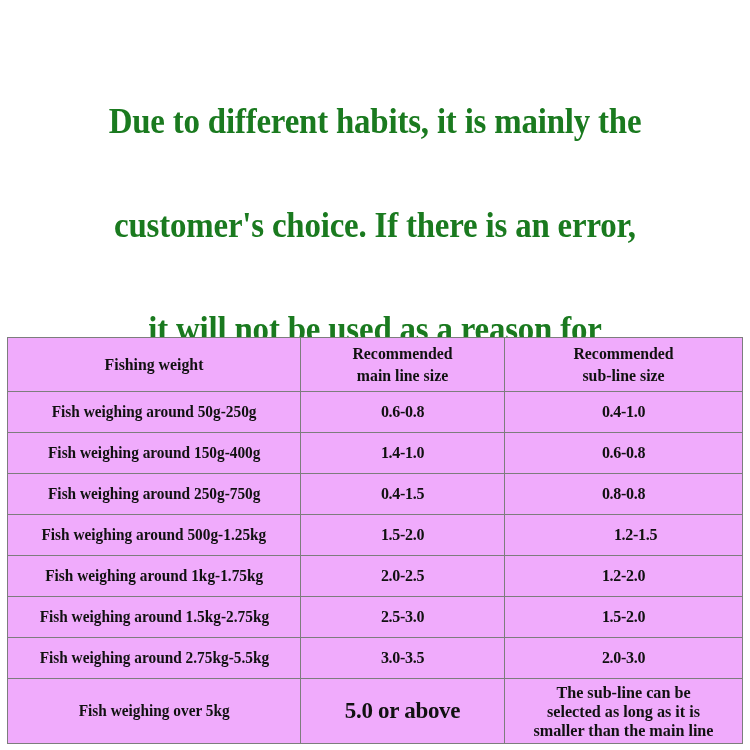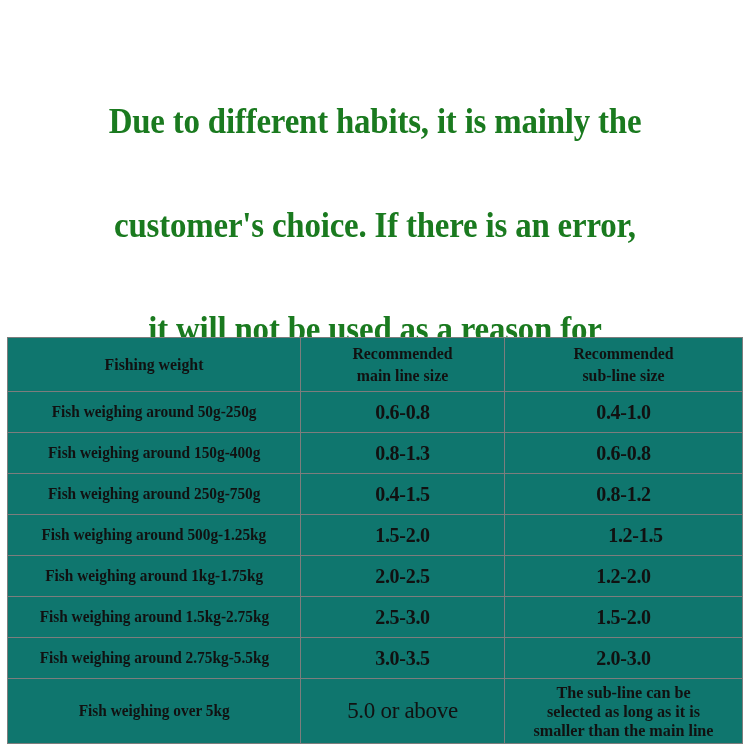--- a/index.html
+++ b/index.html
@@ -37,21 +37,21 @@
   }
 
   
   #size-table {
     position: absolute;
     left: 7px;
     top: 337px;
     width: 736px;
     border-collapse: collapse;
     table-layout: fixed;
-    background: #0f766e;
+    background: #f0abfc;
   }
   #size-table td {
     border: 1px solid #7d7d7d;
     text-align: center;
     vertical-align: middle;
     color: #111111;
     padding: 2px 4px;
   }
   col.c-weight { width: 293px; }
   col.c-main   { width: 204px; }
@@ -77,21 +77,21 @@
     font-size: 16.5px;
     font-weight: bold;
     line-height: 20px;
   }
   td.cell-weight span {
     display: inline-block;
     transform: scaleX(0.93);
     transform-origin: center;
   }
   td.cell-main, td.cell-sub {
-    font-size: 20px;
+    font-size: 16px;
     font-weight: bold;
     line-height: 26px;
     letter-spacing: -0.3px;
   }
 
   
   tr.last-row td {
     height: 60px;
   }
   td.cell-note {
@@ -99,21 +99,21 @@
     font-weight: bold;
     line-height: 19px;
     letter-spacing: 0;
   }
   td.cell-note .nl {
     display: block;
     transform: scaleX(0.95);
   }
   td.cell-main-wide {
     font-size: 23px;
-    font-weight: normal;
+    font-weight: bold;
     letter-spacing: -0.3px;
   }
 </style>
 </head>
 <body>
 
 <div id="headline" style="color: rgb(26, 122, 31);">
   <span class="headline-line">Due to different habits, it is mainly the</span>
   <span class="headline-line">customer's choice. If there is an error,</span>
   <span class="headline-line">it will not be used as a reason for</span>
@@ -142,28 +142,28 @@
     </tr>
 
     <tr class="data-row">
       <td class="cell-weight" style="border-color: rgb(125, 125, 125);"><span>Fish weighing around 50g-250g</span></td>
       <td class="cell-main" style="border-color: rgb(125, 125, 125);">0.6-0.8</td>
       <td class="cell-sub" style="border-color: rgb(125, 125, 125);">0.4-1.0</td>
     </tr>
 
     <tr class="data-row">
       <td class="cell-weight" style="border-color: rgb(125, 125, 125);"><span>Fish weighing around 150g-400g</span></td>
-      <td class="cell-main" style="border-color: rgb(125, 125, 125);">0.8-1.3</td>
+      <td class="cell-main" style="border-color: rgb(125, 125, 125);">1.4-1.0</td>
       <td class="cell-sub" style="border-color: rgb(125, 125, 125);">0.6-0.8</td>
     </tr>
 
     <tr class="data-row">
       <td class="cell-weight" style="border-color: rgb(125, 125, 125);"><span>Fish weighing around 250g-750g</span></td>
       <td class="cell-main" style="border-color: rgb(125, 125, 125);">0.4-1.5</td>
-      <td class="cell-sub" style="border-color: rgb(125, 125, 125);">0.8-1.2</td>
+      <td class="cell-sub" style="border-color: rgb(125, 125, 125);">0.8-0.8</td>
     </tr>
 
     <tr class="data-row">
       <td class="cell-weight" style="border-color: rgb(125, 125, 125);"><span>Fish weighing around 500g-1.25kg</span></td>
       <td class="cell-main" style="border-color: rgb(125, 125, 125);">1.5-2.0</td>
       <td class="cell-sub" style="border-color: rgb(125, 125, 125); padding-left: 28px;">1.2-1.5</td>
     </tr>
 
     <tr class="data-row">
       <td class="cell-weight" style="border-color: rgb(125, 125, 125);"><span>Fish weighing around 1kg-1.75kg</span></td>

